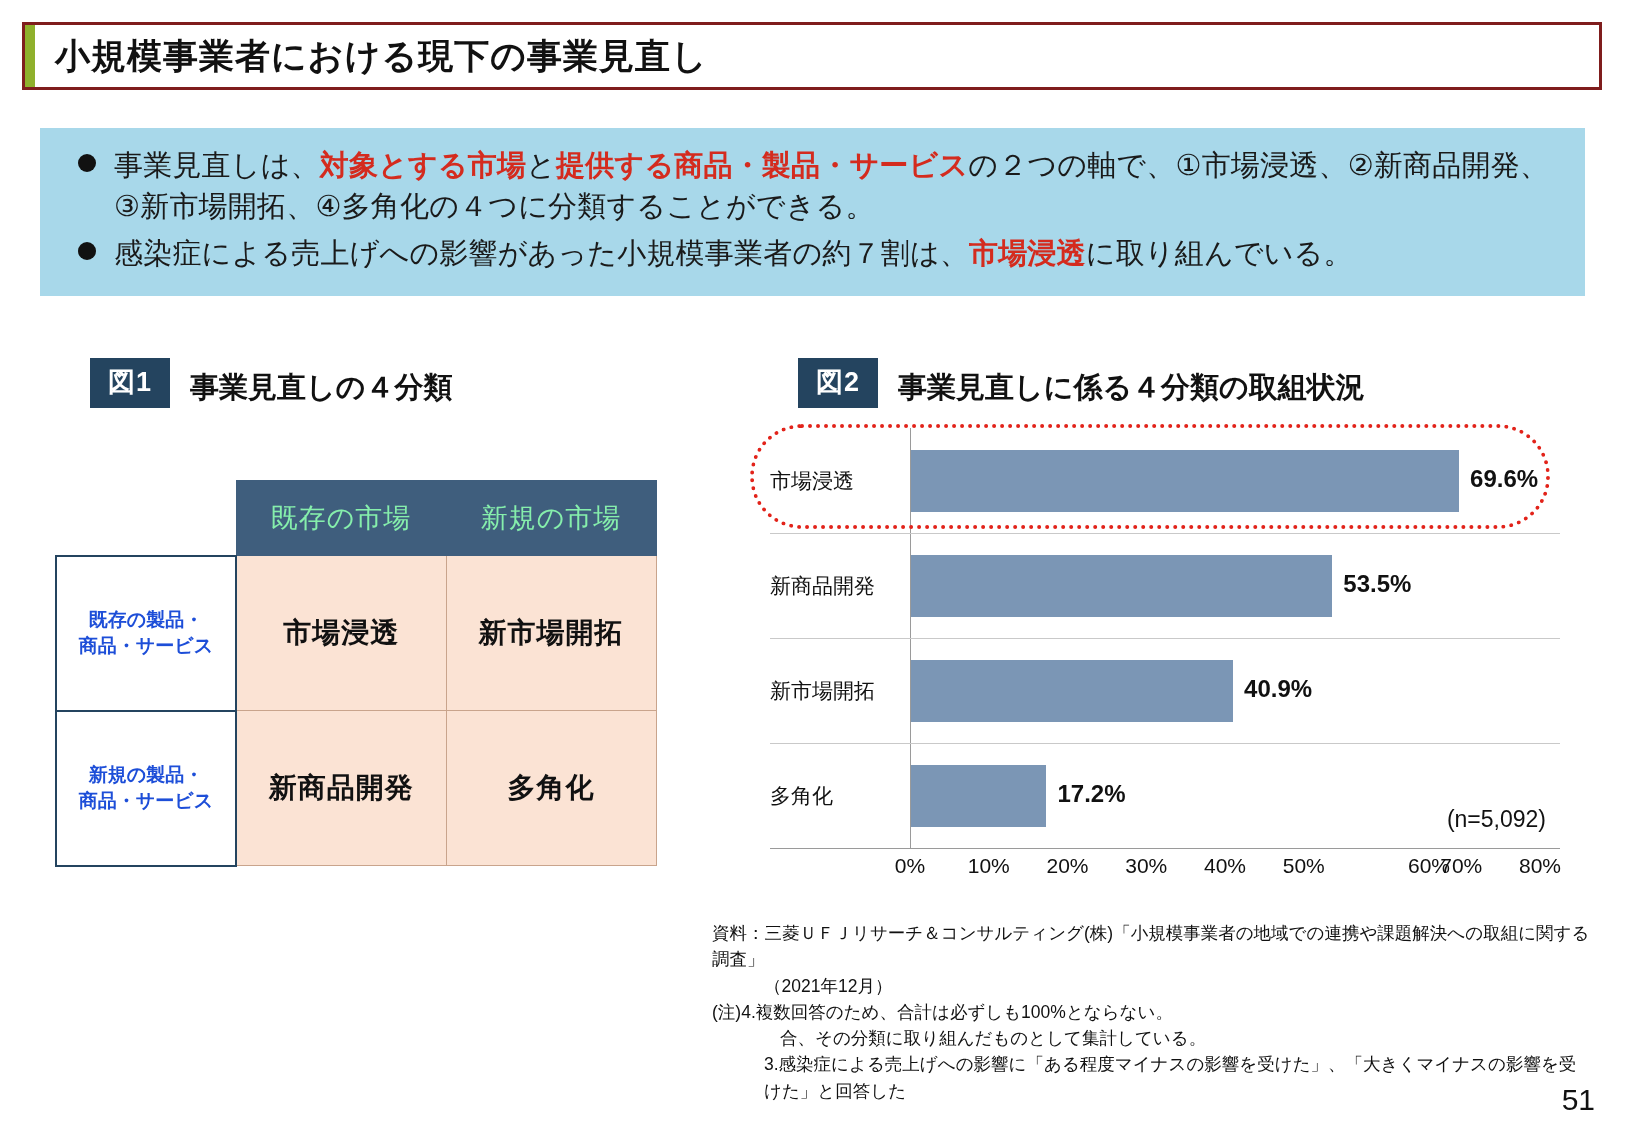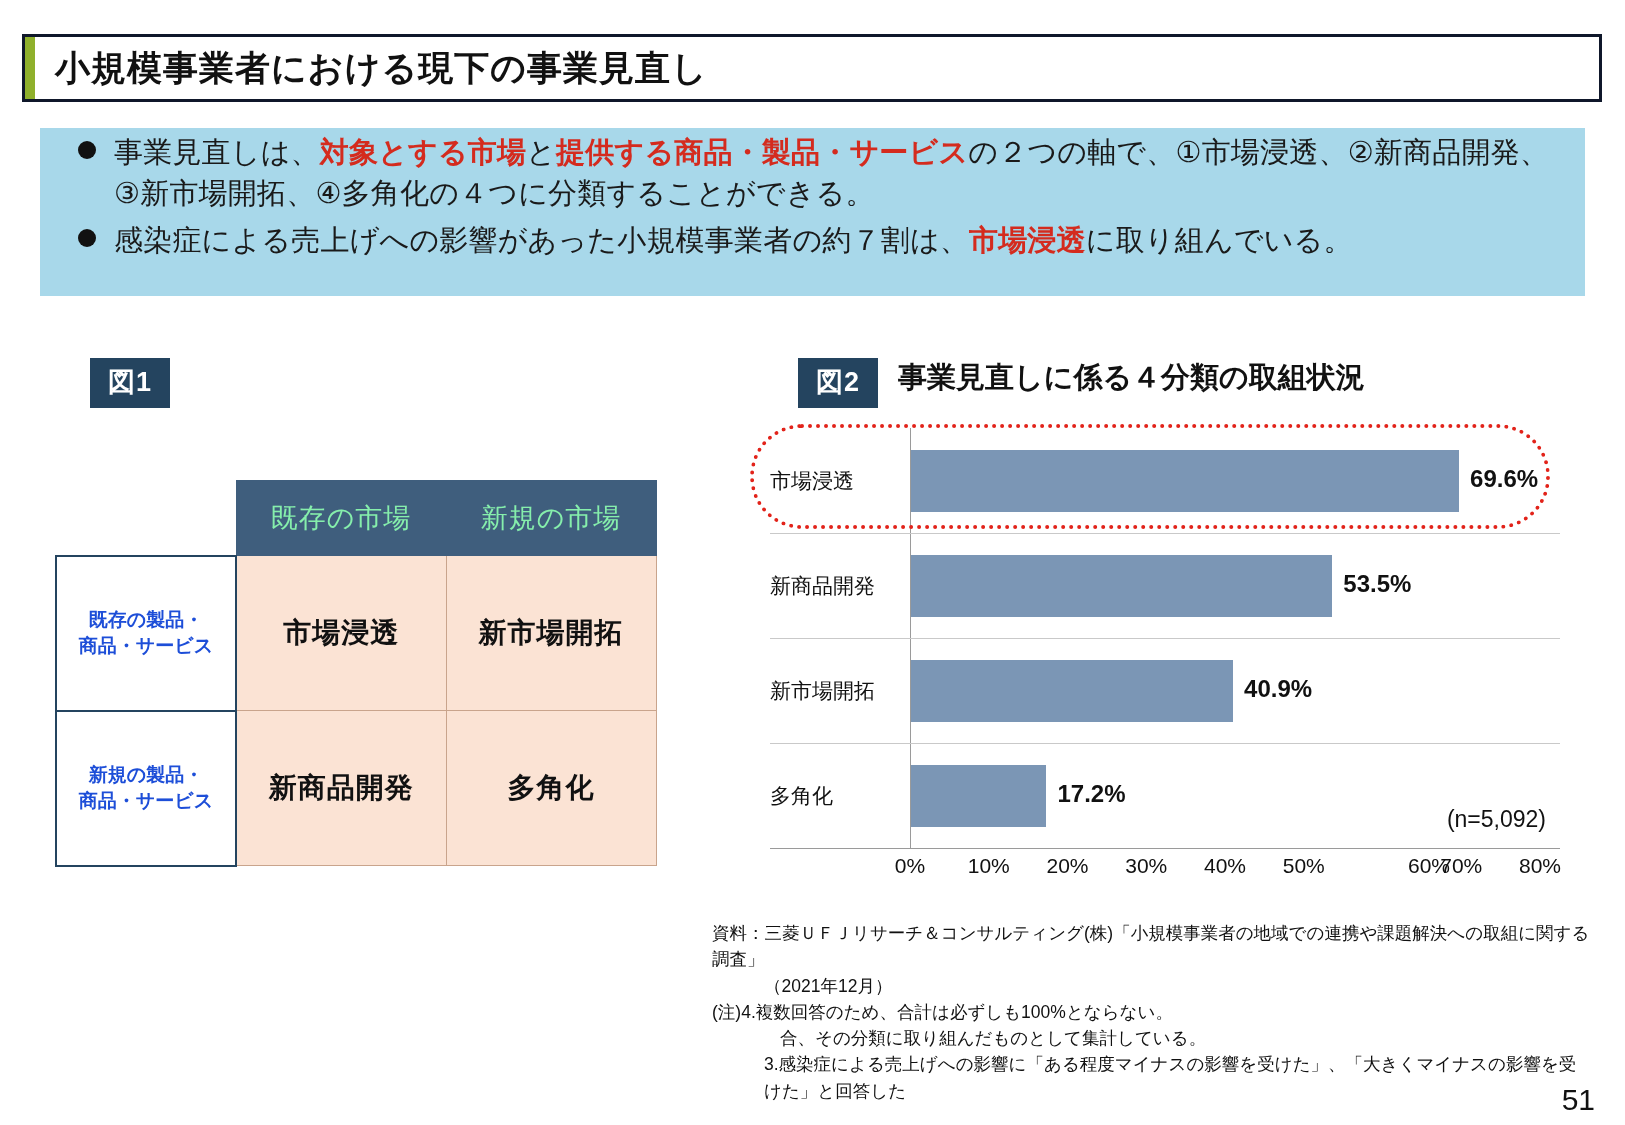--- a/index.html
+++ b/index.html
@@ -7,53 +7,52 @@
     width:1625px;height:1125px;
     background:#ffffff;
     font-family:"Liberation Sans","DejaVu Sans",sans-serif;
     color:#1a1a1a;
     position:relative;
     overflow:hidden;
   }
   
   .title-bar{
     position:absolute;left:22px;top:22px;width:1580px;height:68px;
-    border:3px solid #0f172a;
+    border:3px solid #7f1d1d;
     display:flex;align-items:center;
     box-sizing:border-box;
-    margin-top:12px;
   }
   .title-bar .bar-accent{
     width:10px;height:100%;background:#8fb02c;
   }
   .title-text{
     font-size:35px;font-weight:bold;letter-spacing:1px;
     padding-left:20px;color:#111;
   }
   
   .summary{
     position:absolute;left:40px;top:128px;width:1545px;height:168px;
     background:#a8d8ea;
     box-sizing:border-box;
-    padding:4px 26px 0 26px;
+    padding:17px 26px 0 26px;
   }
   .sum-row{display:flex;align-items:flex-start;margin-bottom:6px;}
   .bullet{
     width:18px;height:18px;border-radius:50%;background:#111;
     margin:9px 18px 0 12px;flex:none;
   }
   .sum-text{font-size:29px;line-height:1.42;letter-spacing:.2px;}
   .em-red{font-weight:bold;color:#d42b1e;}
   
   .fig-label{
     display:inline-block;background:#24445f;color:#fff;font-weight:bold;
     font-size:27px;padding:6px 18px 8px 18px;letter-spacing:1px;
   }
   .fig-heading{
-    position:absolute;display:flex;align-items:flex-start;padding-left:28px;
+    position:absolute;display:flex;align-items:flex-end;padding-left:28px;
   }
   .fig-heading .fig-title{
     font-size:29px;font-weight:bold;margin-left:20px;color:#111;
   }
   #fig1-heading{left:62px;top:358px;}
   #fig2-heading{left:770px;top:358px;}
   
   .matrix{
     position:absolute;left:55px;top:480px;
     border-collapse:collapse;
@@ -144,20 +143,21 @@
   <div class="sum-row">
     <div class="bullet"></div>
     <div class="sum-text">
       <span>感染症による売上げへの影響があった小規模事業者の約７割は、</span><span class="em-red">市場浸透</span><span>に取り組んでいる。</span>
     </div>
   </div>
 </div>
 
 <div class="fig-heading" id="fig1-heading">
   <div class="fig-label">図1</div>
+  <div class="fig-title">事業見直しの４分類</div>
 </div>
 
 <table class="matrix">
   <tbody>
       <tr>
     <td class="m-corner"></td>
     <td class="m-head">既存の市場</td>
     <td class="m-head">新規の市場</td>
   </tr>
   <tr>

